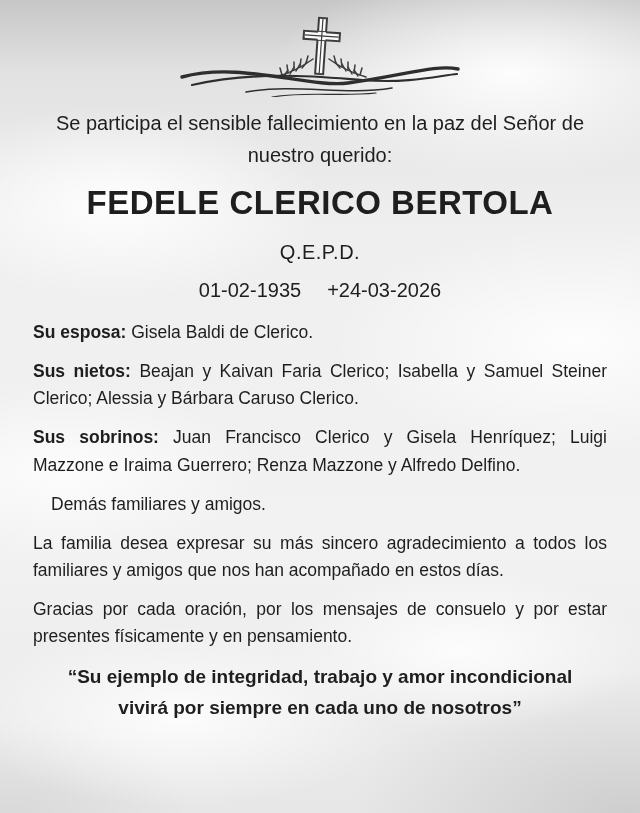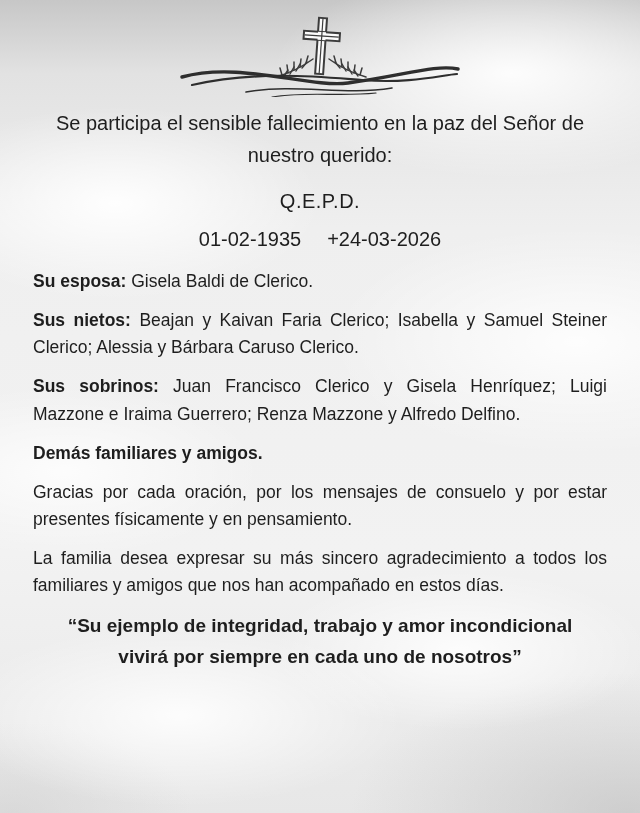--- a/index.html
+++ b/index.html
@@ -51,21 +51,21 @@
     gap: 26px;
   }
   .body-text {
     margin: 17px 33px 0;
     font-size: 17.5px;
     line-height: 1.55;
     text-align: justify;
   }
   .body-text p { margin: 0 0 12px; }
   .body-text .lbl { font-weight: 700; }
-  .body-text .bold-line { font-weight: 700; }
+  .body-text .bold-line { font-weight: 400; margin-left: 18px; }
   .quote {
     margin: 7px 42px 0;
     font-size: 19px;
     font-weight: 600;
     line-height: 1.6;
     text-align: center;
   }
 </style>
 </head>
 <body>
@@ -97,32 +97,33 @@
     <g stroke="#2e2e2e" fill="none" stroke-linecap="round">
       <path d="M2 62 C60 46 128 73 168 68 C222 61 256 49 278 54" stroke-width="3.4"></path>
       <path d="M12 70 C80 55 142 62 182 65 C230 69 262 60 277 59" stroke-width="2.2"></path>
       <path d="M66 77 C118 68 162 81 212 73" stroke-width="1.6"></path>
       <path d="M92 82 C128 76 158 82 196 78" stroke-width="1.2"></path>
     </g>
   </svg>
 
   <p class="intro">Se participa el sensible fallecimiento en la paz del Señor de nuestro querido:</p>
 
+  <h1 class="name">FEDELE CLERICO BERTOLA</h1>
 
   <p class="qepd">Q.E.P.D.</p>
 
   <div class="dates">
     <span>01-02-1935</span>
     <span>+24-03-2026</span>
   </div>
 
   <div class="body-text">
     <p><span class="lbl">Su esposa:</span> <span>Gisela Baldi de Clerico.</span></p>
     <p><span class="lbl">Sus nietos:</span> <span>Beajan y Kaivan Faria Clerico; Isabella y Samuel Steiner Clerico; Alessia y Bárbara Caruso Clerico.</span></p>
     <p><span class="lbl">Sus sobrinos:</span> <span>Juan Francisco Clerico y Gisela Henríquez; Luigi Mazzone e Iraima Guerrero; Renza Mazzone y Alfredo Delfino.</span></p>
     <p class="bold-line">Demás familiares y amigos.</p>
+    <p>La familia desea expresar su más sincero agradecimiento a todos los familiares y amigos que nos han acompañado en estos días.</p>
     <p>Gracias por cada oración, por los mensajes de consuelo y por estar presentes físicamente y en pensamiento.</p>
-    <p>La familia desea expresar su más sincero agradecimiento a todos los familiares y amigos que nos han acompañado en estos días.</p>
   </div>
 
   <p class="quote">“Su ejemplo de integridad, trabajo y amor incondicional vivirá por siempre en cada uno de nosotros”</p>
 
 </div>
 
 </body></html>

